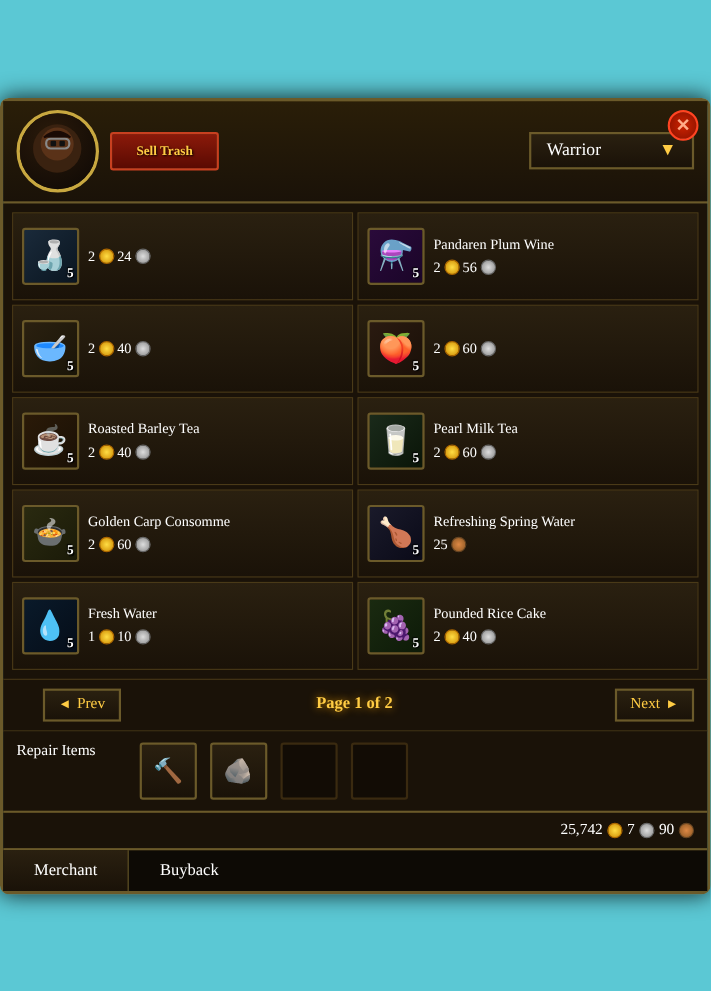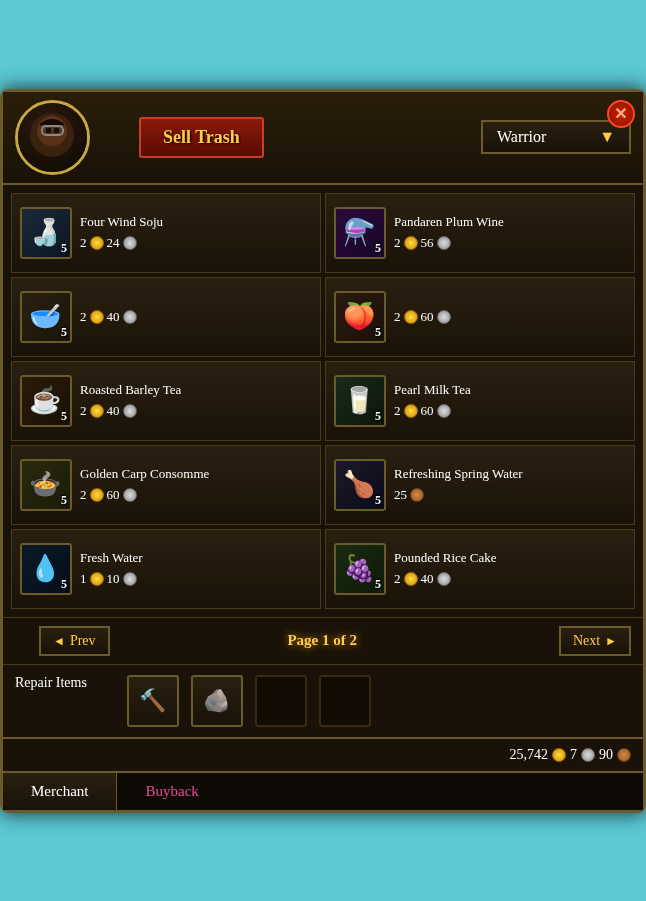--- a/index.html
+++ b/index.html
@@ -63,28 +63,27 @@
       display: flex;
       align-items: center;
       justify-content: center;
       font-size: 40px;
     }
 
     .sell-trash-btn {
       background: linear-gradient(180deg, #8b1a0a 0%, #5a0a02 100%);
       border: 2px solid #c84020;
       color: #ffcc44;
-      font-size: 18px;
+      font-size: 12px;
       font-weight: bold;
       padding: 8px 22px;
       cursor: pointer;
       font-family: 'Georgia', serif;
       text-shadow: 1px 1px 2px #000;
       border-radius: 3px;
-      margin-left: 39px;
     }
 
     .class-dropdown {
       margin-left: auto;
       background: linear-gradient(180deg, #2a2010 0%, #1a1208 100%);
       border: 2px solid #6b5a2a;
       color: #fff;
       font-size: 16px;
       padding: 6px 14px;
       cursor: pointer;
@@ -306,21 +305,21 @@
     }
 
     .tab-active {
       background: linear-gradient(180deg, #2a2010, #1a1208);
       color: #ffffff;
       border-right: 1px solid #6b5a2a;
     }
 
     .tab-inactive {
       background: transparent;
-      color: #ec4899;
+      color: #ffffff;
       text-align: center;
     }
 
     
     .icon-soju { background: linear-gradient(135deg, #1a2a3a, #0a1520); }
     .icon-wine { background: linear-gradient(135deg, #2a0a3a, #1a0528); }
     .icon-cheese { background: linear-gradient(135deg, #2a2010, #1a1508); }
     .icon-yogurt { background: linear-gradient(135deg, #2a1a10, #1a1008); }
     .icon-tea { background: linear-gradient(135deg, #2a1a08, #1a1005); }
     .icon-milktea { background: linear-gradient(135deg, #1a2a1a, #0a1508); }
@@ -366,21 +365,20 @@
   </div>
 
   <div class="items-grid">
 
     <div class="item-card">
       <div class="item-icon icon-soju">
         <span>🍶</span>
         <span class="stack-count">5</span>
       </div>
       <div class="item-info">
-        <div class="item-name">Four Wind Soju</div>
         <div class="item-price">
           <span class="price-num">2</span>
           <span class="coin-gold"></span>
           <span class="price-num">24</span>
           <span class="coin-silver"></span>
         </div>
       </div>
     </div>
 
     <div class="item-card">

